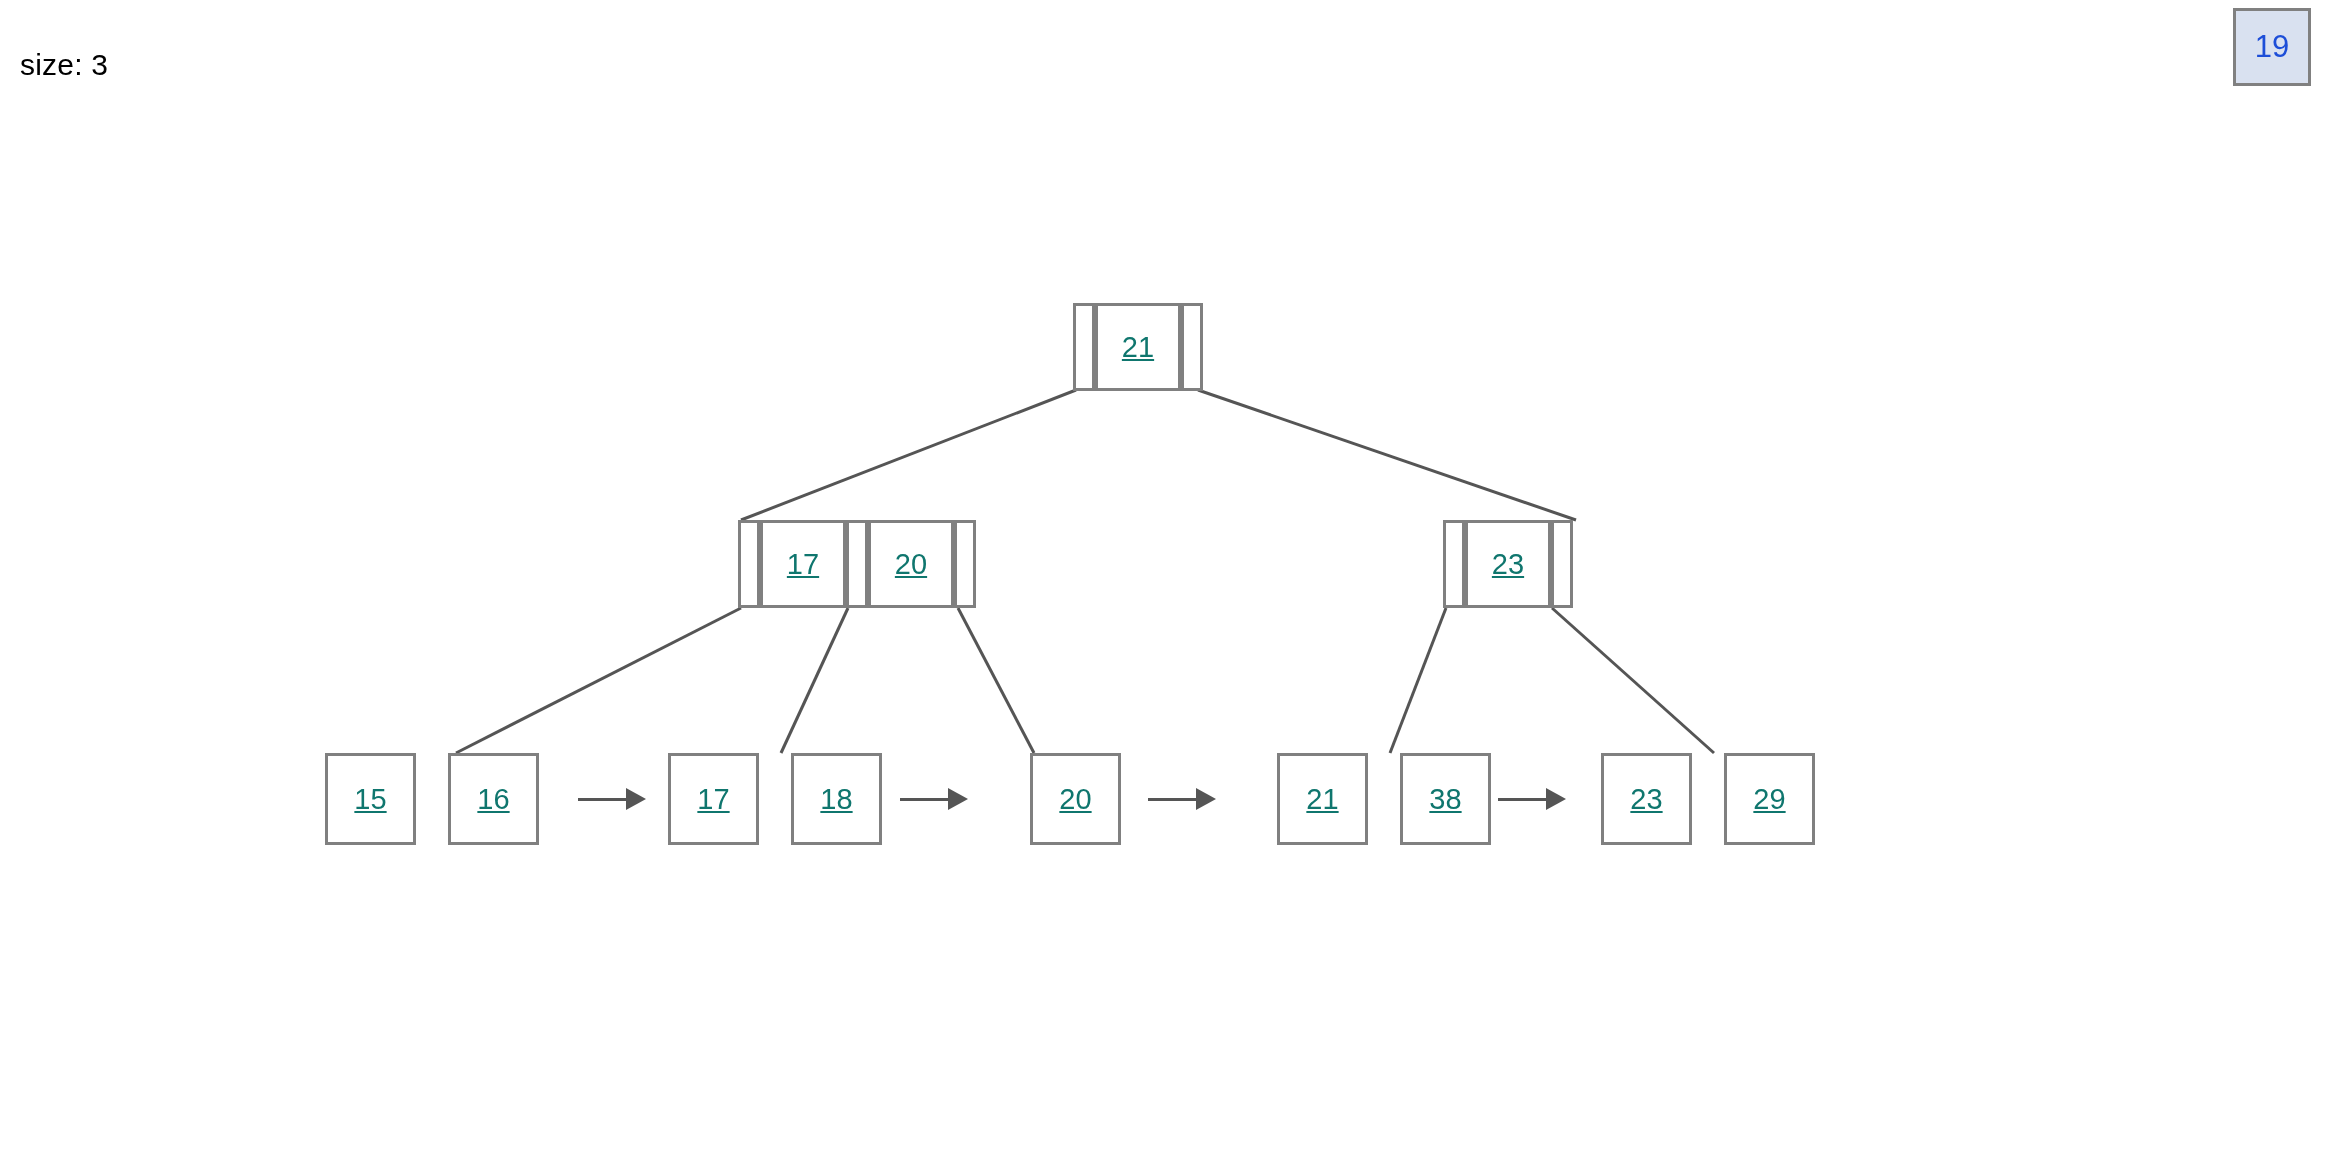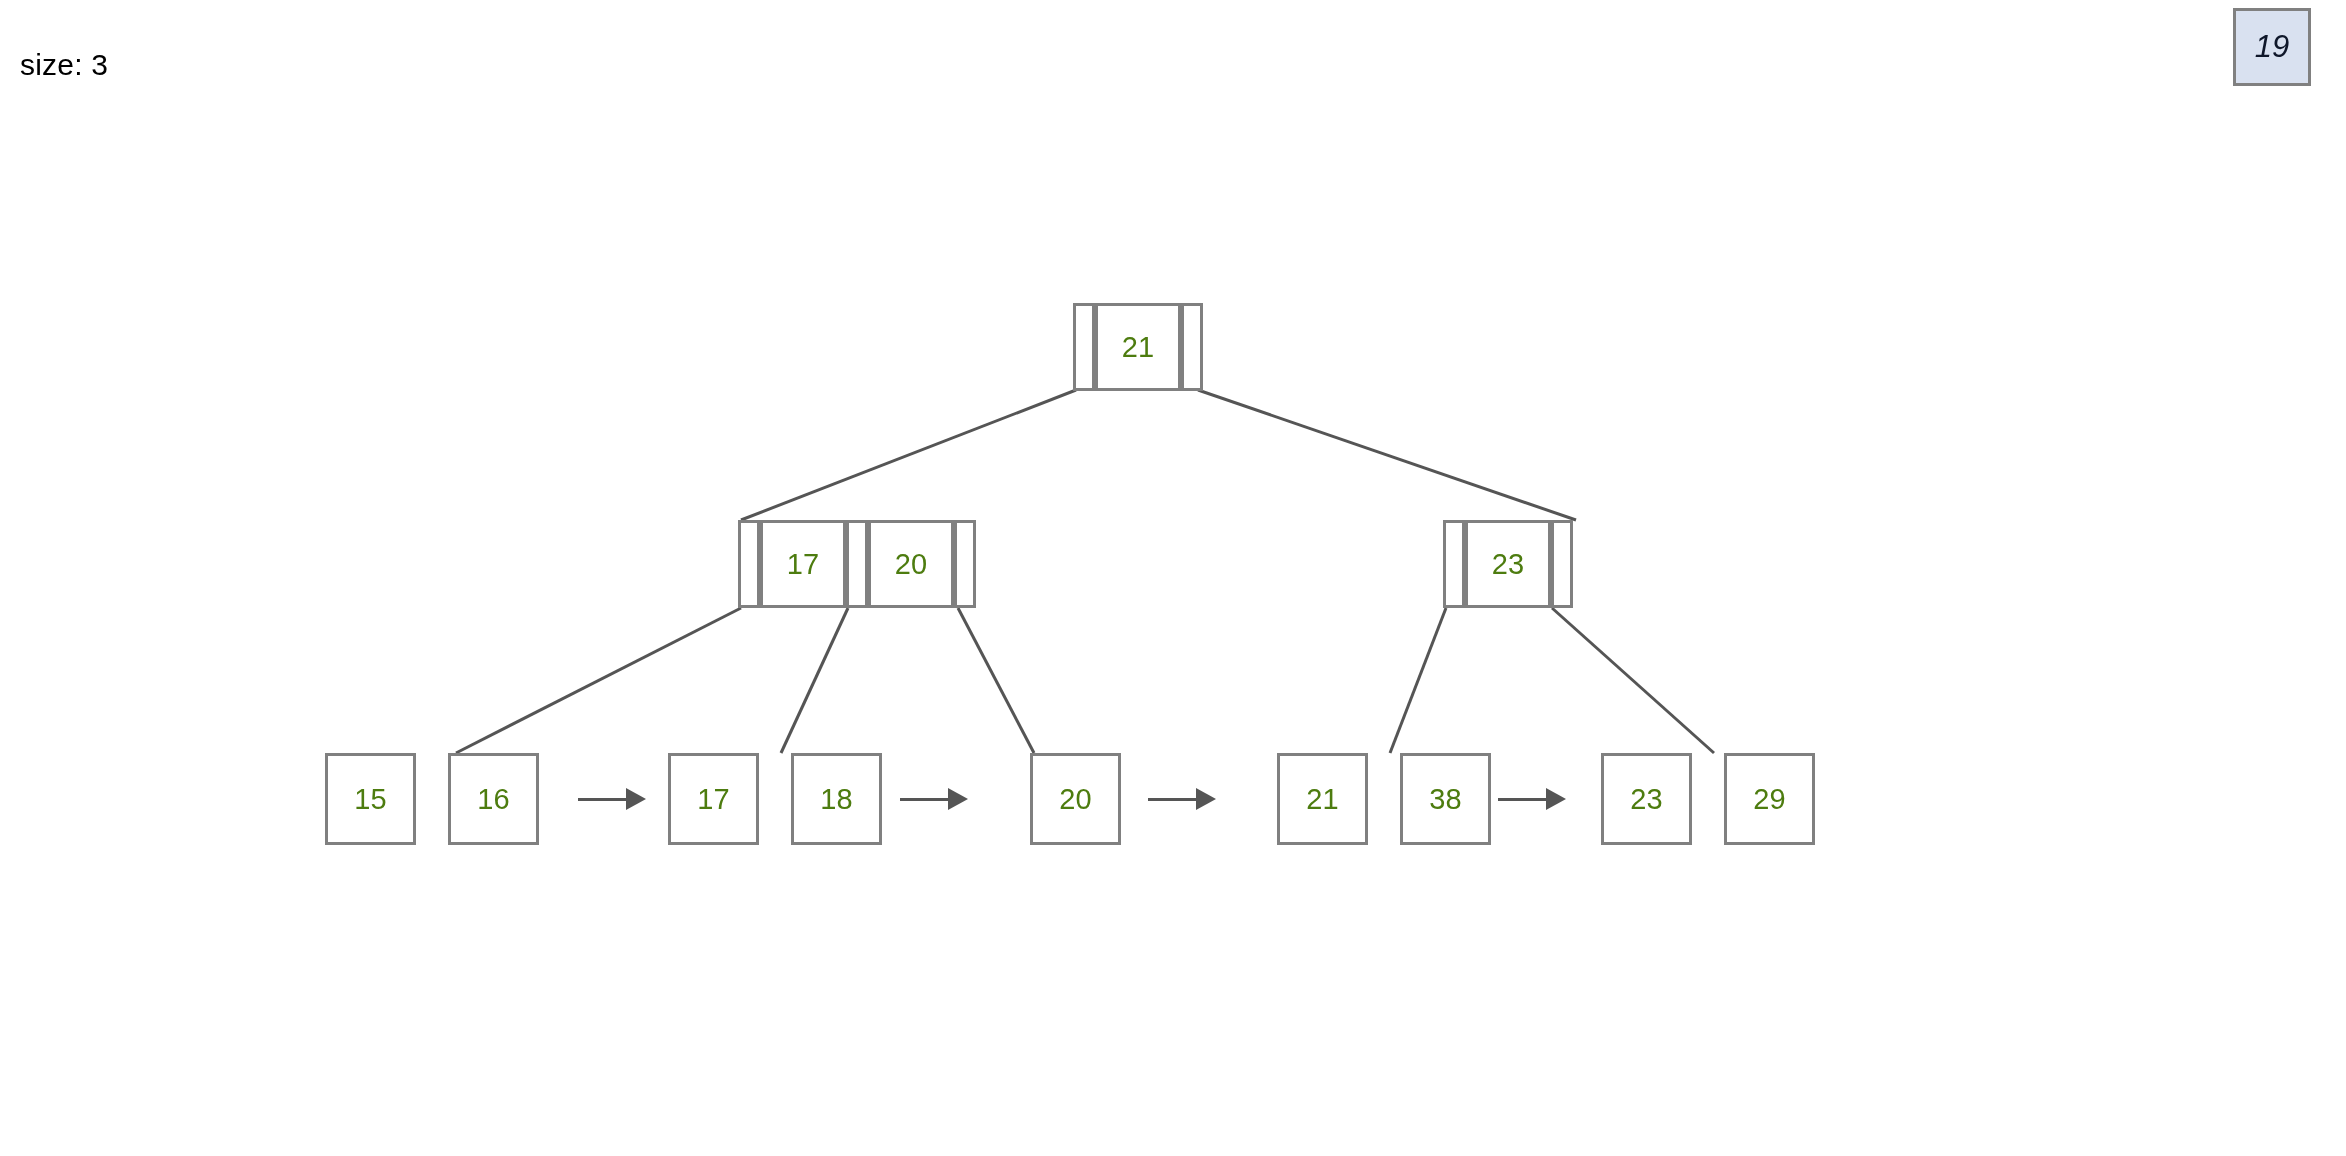--- a/index.html
+++ b/index.html
@@ -40,22 +40,21 @@
     top: 8px;
     width: 78px;
     height: 78px;
     box-sizing: border-box;
     background: #d9e1f0;
     border: 3px solid #808080;
     display: flex;
     align-items: center;
     justify-content: center;
     font-size: 31px;
-    color: #0f172a;
-    font-style: italic;
+    color: #1d4ed8;
   }
 
   
   #edges {
     position: absolute;
     left: 0; top: 0;
     width: 2346px;
     height: 1156px;
     pointer-events: none;
   }
@@ -67,21 +66,22 @@
     align-items: stretch;
   }
   .cell-key {
     box-sizing: border-box;
     border: 3px solid #808080;
     background: #ffffff;
     display: flex;
     align-items: center;
     justify-content: center;
     font-size: 29px;
-    color: #4d7c0f;
+    color: #0f766e;
+    text-decoration: underline;
   }
   .cell-ptr {
     box-sizing: border-box;
     border: 3px solid #808080;
     background: #ffffff;
   }
 
   
   .node-internal .cell-key { width: 86px; height: 88px; }
   .node-internal .cell-ptr { width: 22px; height: 88px; }

